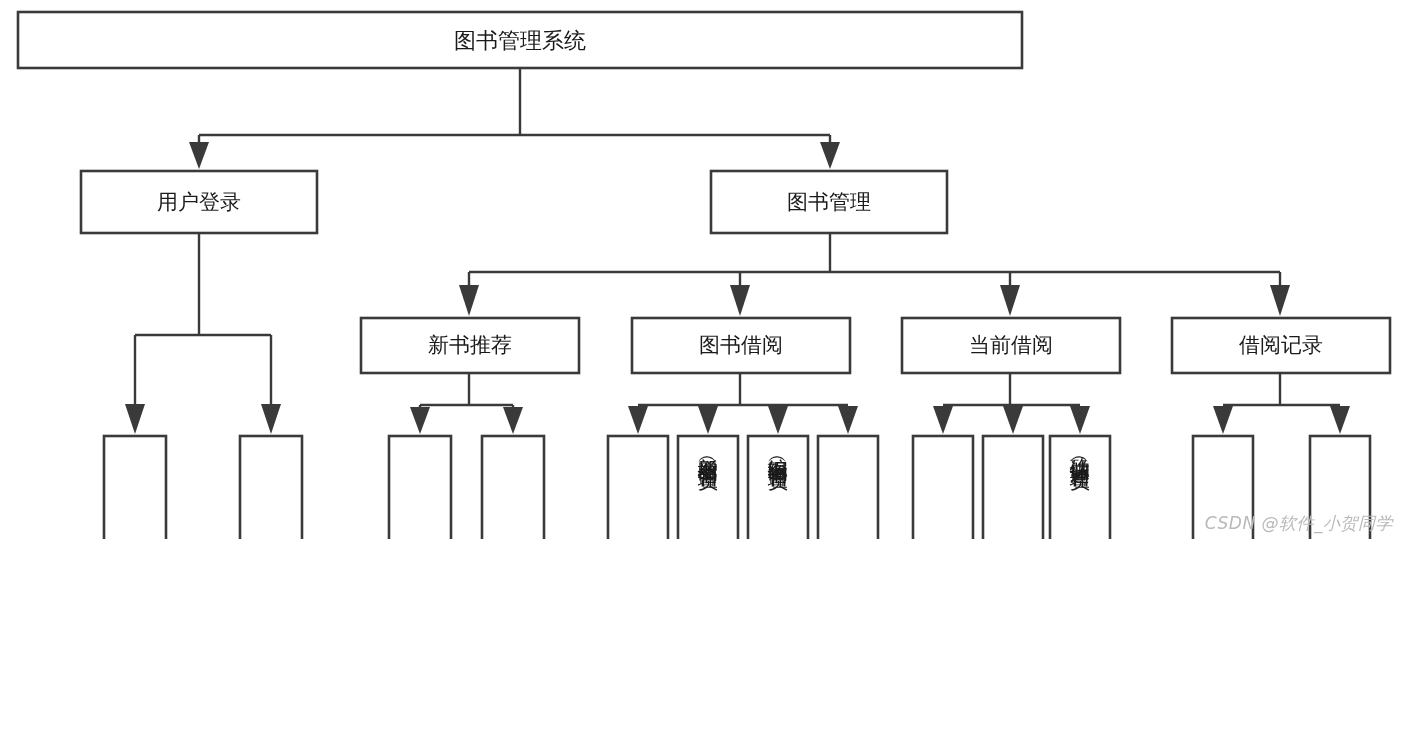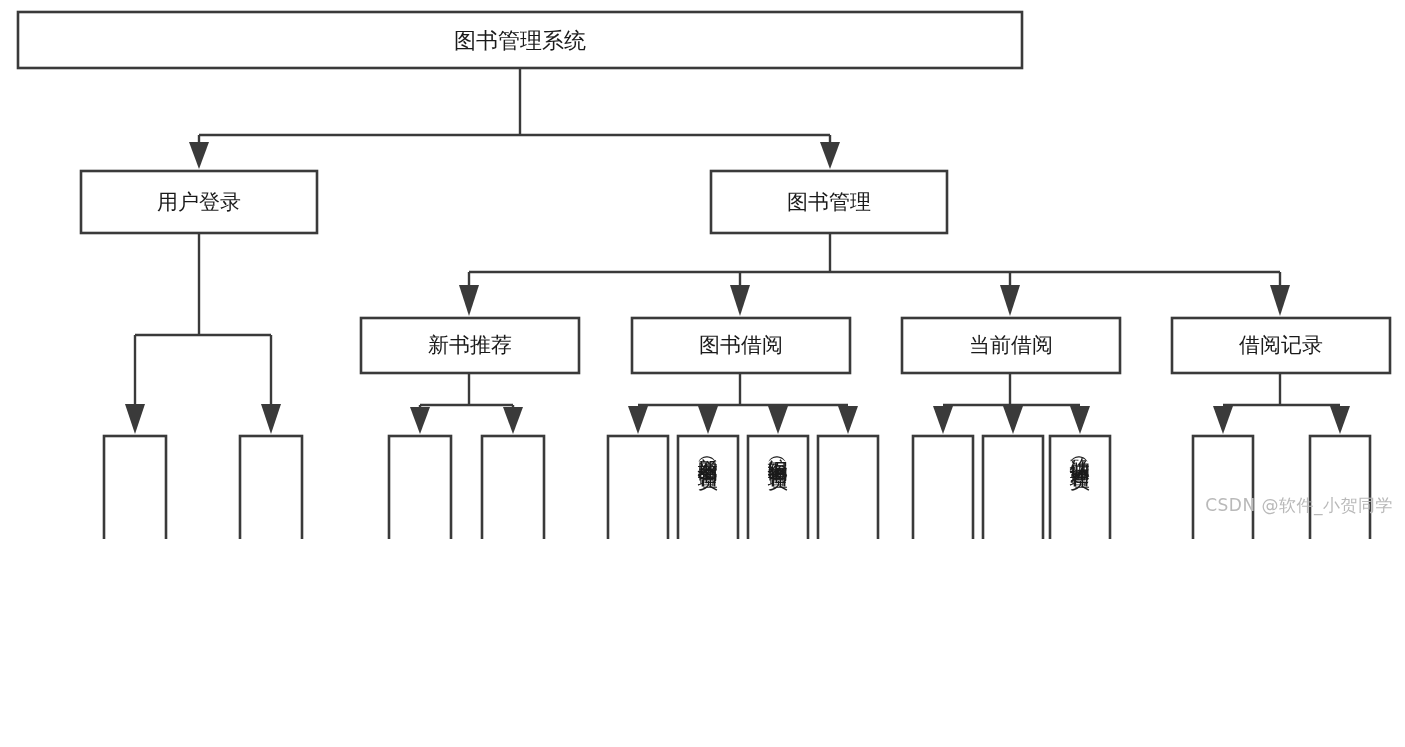--- a/index.html
+++ b/index.html
@@ -67,26 +67,27 @@
     font-size: 20px;
     line-height: 1.12;
     letter-spacing: 2px;
     color: #1a1a1a;
     white-space: nowrap;
     text-align: center;
   }
   .watermark {
     position: absolute;
     right: 12px;
-    bottom: 22px;
+    bottom: 4px;
     font-family: "DejaVu Sans", "Liberation Sans", sans-serif;
     font-size: 17px;
     color: #b9b9b9;
     letter-spacing: 0.5px;
     white-space: nowrap;
+    font-style: italic;
   }
 </style>
 </head>
 <body>
 
 <div id="diagram-root">
 
   <svg class="diagram-canvas" viewBox="0 0 1405 747" xmlns="http://www.w3.org/2000/svg">
 
     <g>

